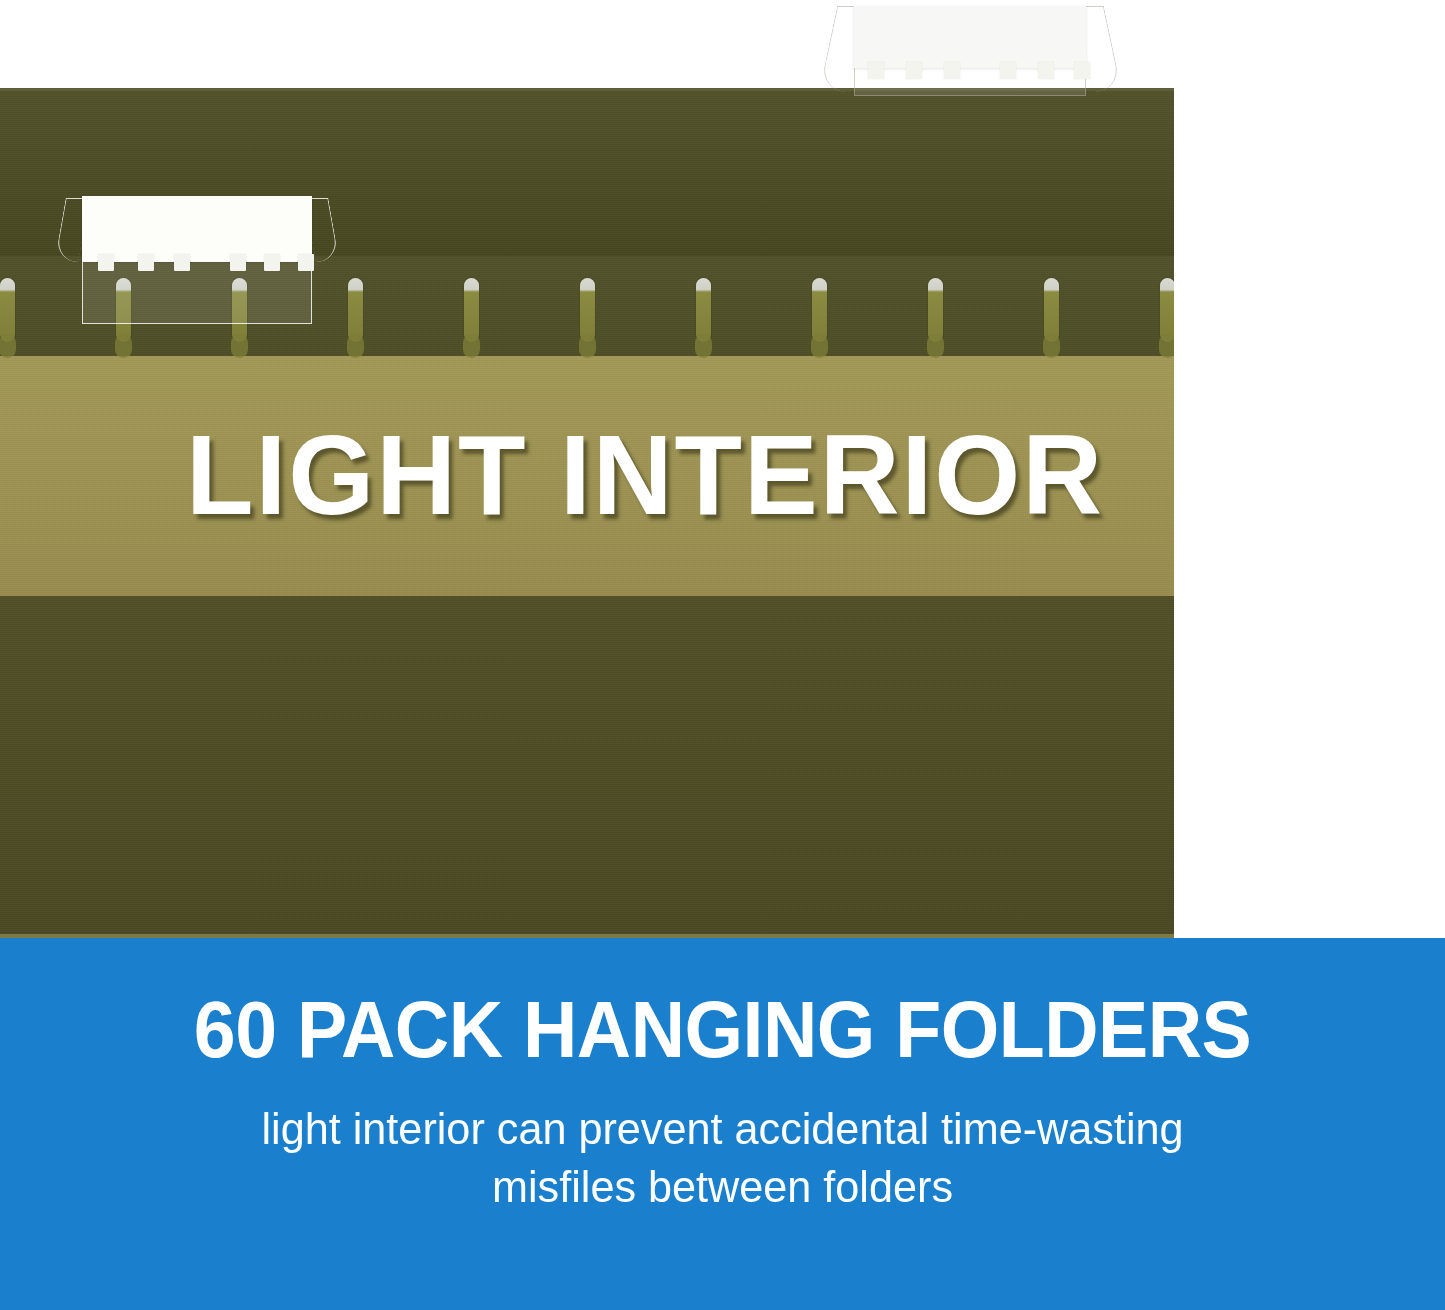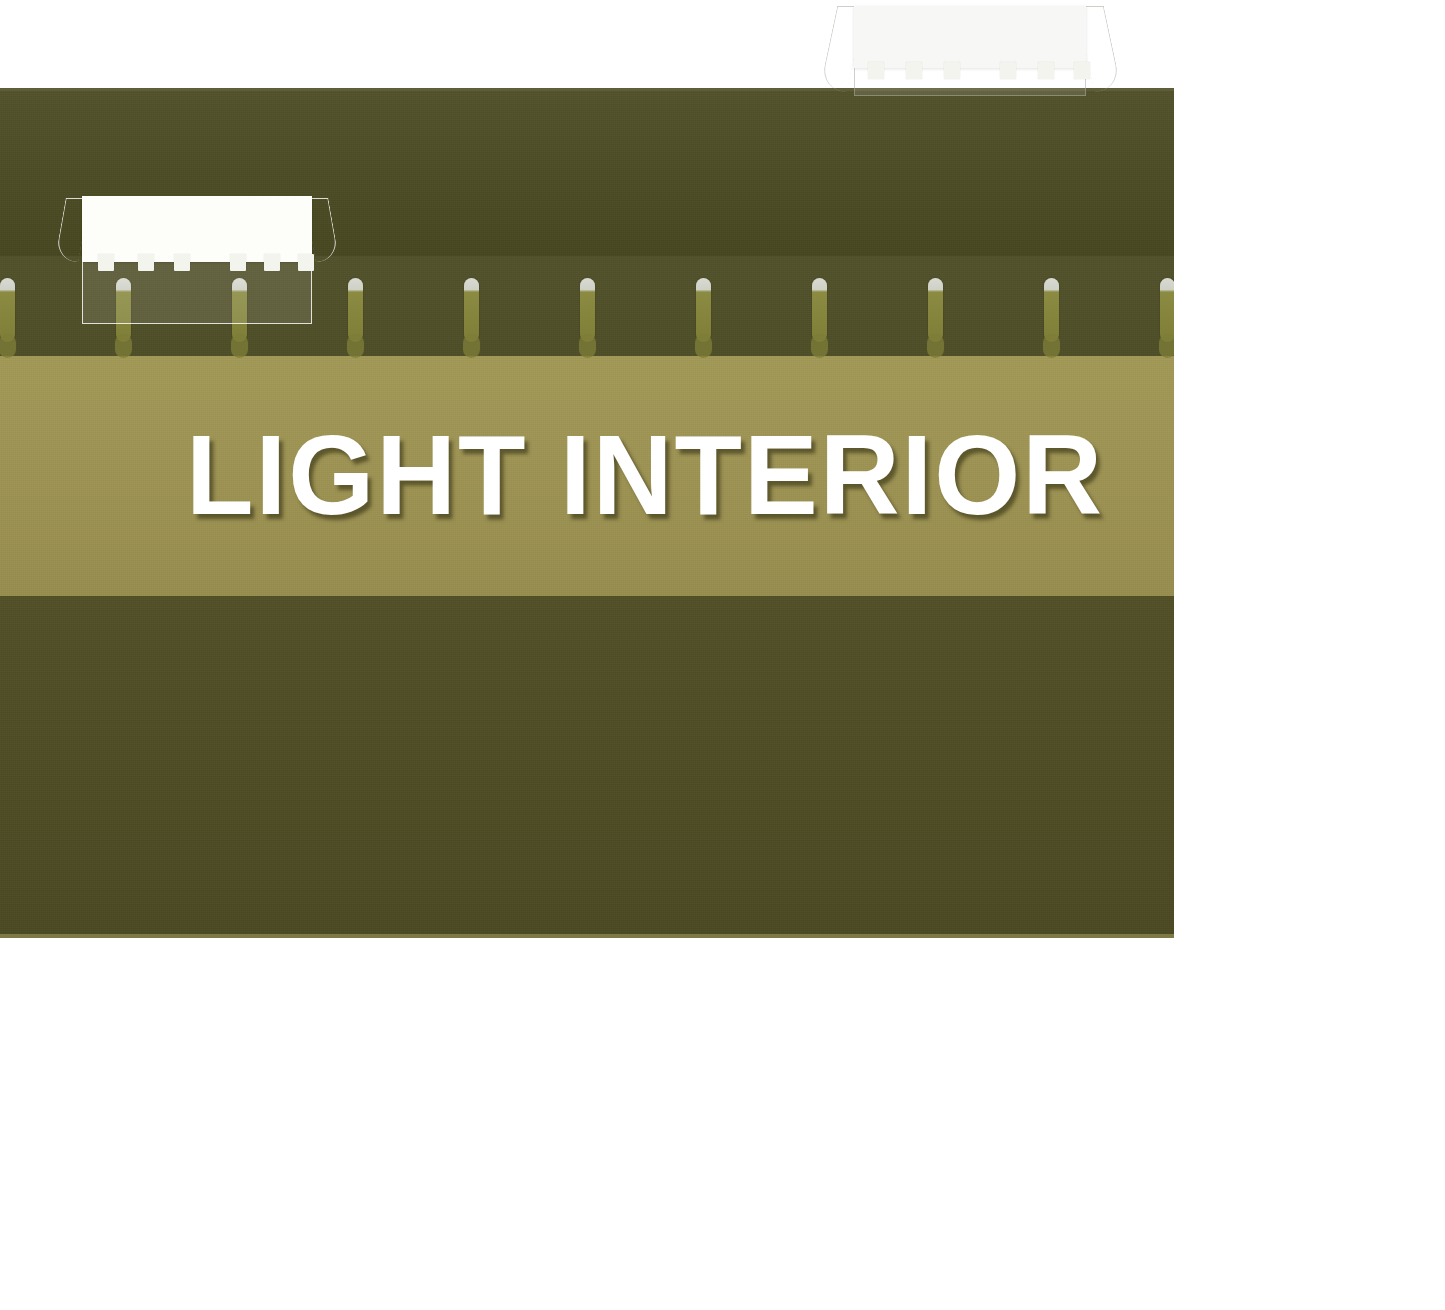--- a/index.html
+++ b/index.html
@@ -314,14 +314,21 @@
                L56,27 Q55,23 50,23 L27,23 Q21,23 18,28 L12,39 Q9,44 2,44 Z" fill="#e9eae8"></path>
     </svg>
 
     <svg class="hook" style="left:1298px; top:252px; width:100px; height:58px;" viewBox="0 0 100 58" xmlns="http://www.w3.org/2000/svg">
       <path d="M2,7 Q2,1 8,1 L90,1 Q99,1 99,10 L99,34 Q99,43 90,43 L69,43 Q63,43 62,37
                L60,29 Q59,25 53,25 L29,25 Q23,25 20,30 L13,42 Q10,47 2,47 Z" fill="#e6e7e5"></path>
     </svg>
 
   </div>
 
+  <div id="banner">
+    <div id="headline">60 PACK HANGING FOLDERS</div>
+    <div id="subline">
+      <div>light interior can prevent accidental time-wasting</div>
+      <div>misfiles between folders</div>
+    </div>
+  </div>
 
 </div>
 
 </body></html>

